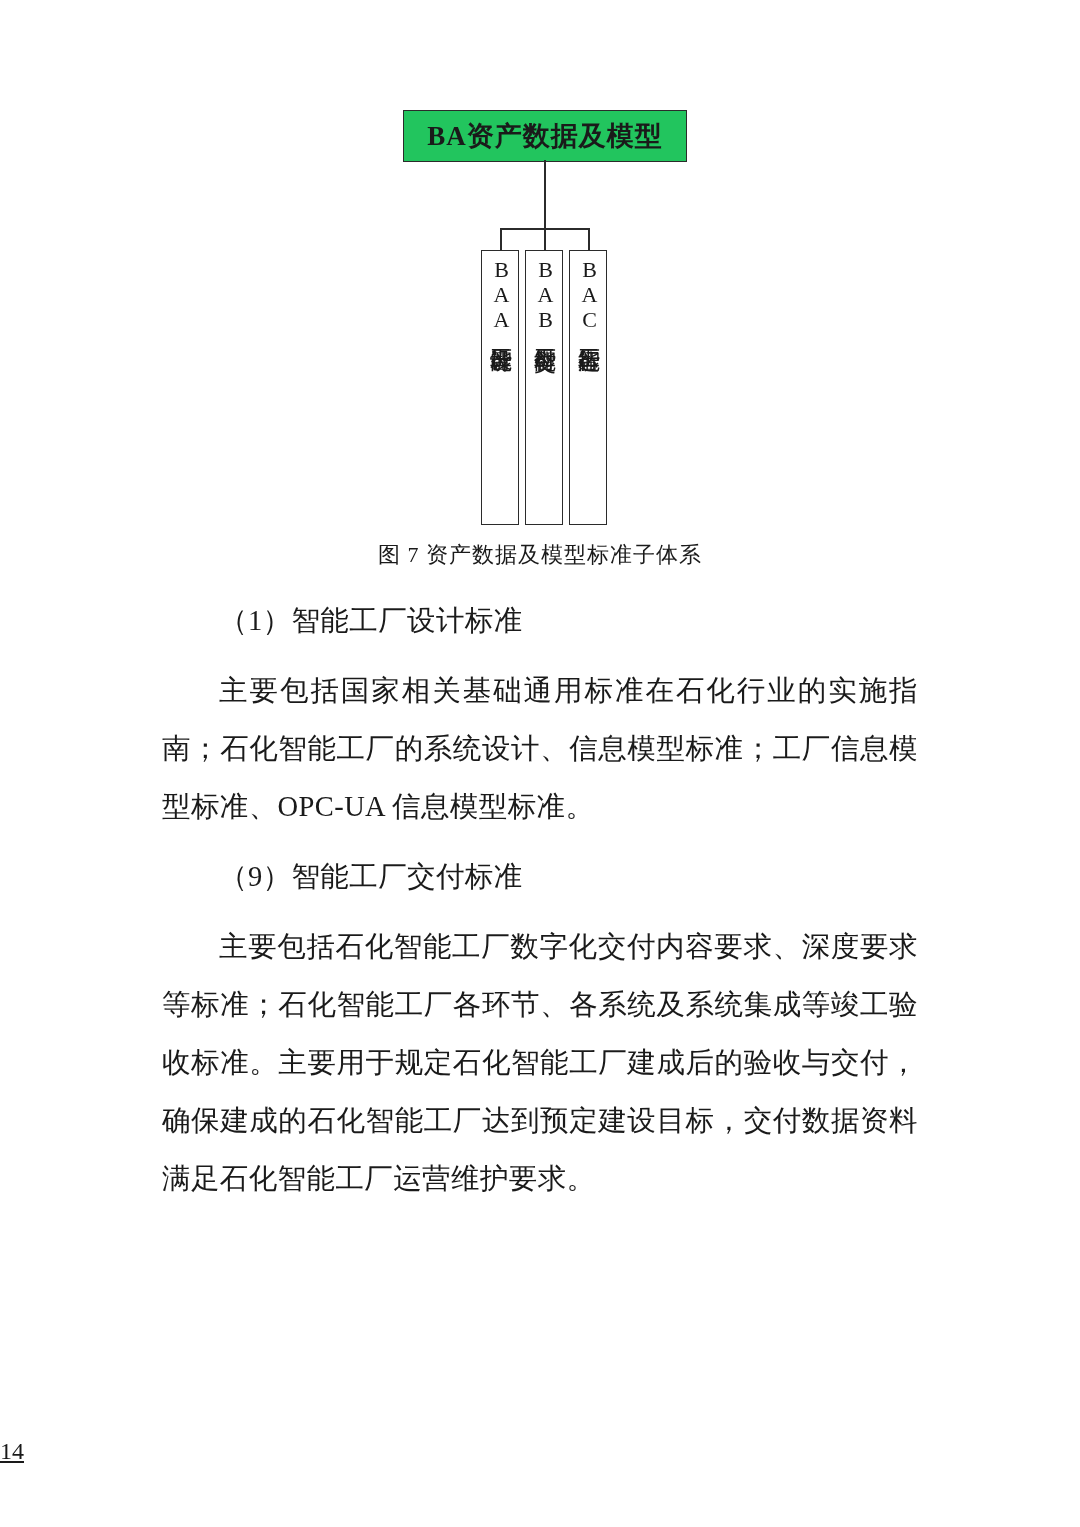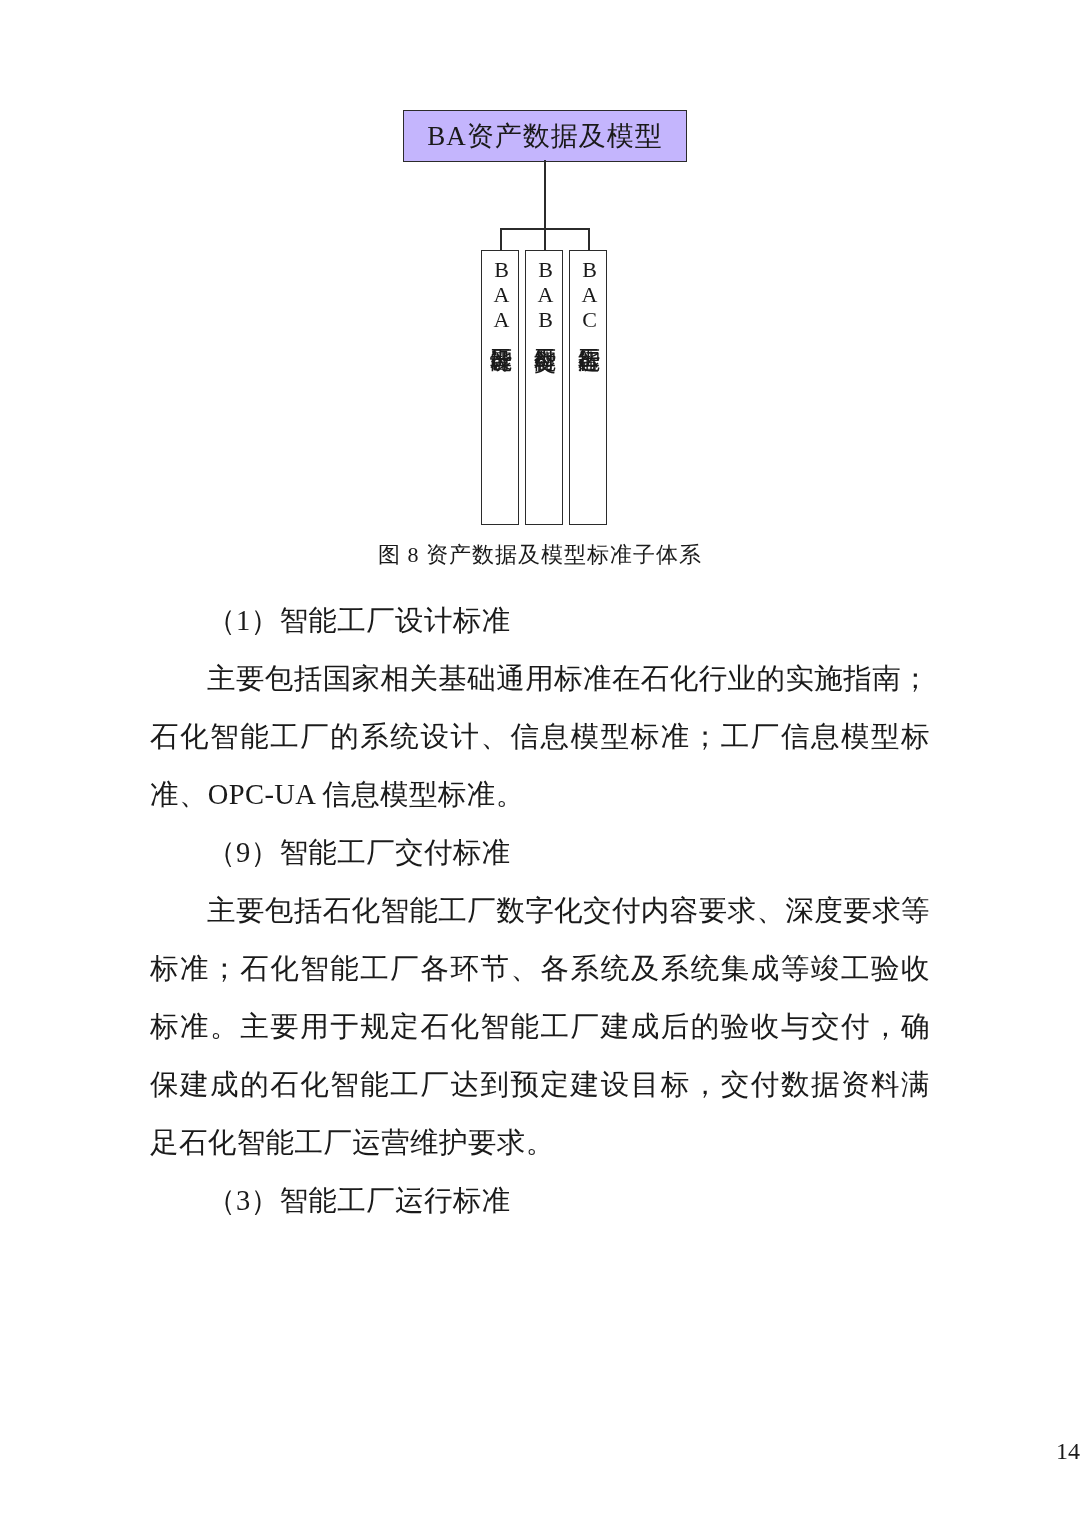--- a/index.html
+++ b/index.html
@@ -35,21 +35,22 @@
     left: 253px;
     top: 0;
     width: 282px;
     height: 50px;
     border: 1.5px solid #2b2b2b;
     display: flex;
     align-items: center;
     justify-content: center;
     font-size: 27px;
     letter-spacing: 1px;
-    background: #c4b5fd;
+    background: #22c55e;
+    font-weight: bold;
   }
   .vline {
     position: absolute;
     background: #2b2b2b;
   }
   .trunk {
     left: 394px;
     top: 50px;
     width: 1.5px;
     height: 68px;
@@ -109,34 +110,35 @@
 
   
   .body {
     margin-top: 52px;
     font-size: 28.5px;
     line-height: 58px;
     letter-spacing: 0.4px;
     text-align: justify;
   }
   .body p {
-    margin: 0;
+    margin: 12px;
     text-indent: 2em;
   }
   .heading {
     text-indent: 2em;
   }
 
   .pagenum {
     position: absolute;
     left: 0;
     right: 0;
     bottom: 62px;
-    text-align: right;
+    text-align: left;
     font-size: 24px;
+    text-decoration: underline;
   }
 </style>
 </head>
 <body>
 
 <div class="page">
 
   <div class="figure">
     <div class="root-box">
       <span>BA资产数据及模型</span>
@@ -151,25 +153,24 @@
     <div class="leaf leaf-a">
       <span class="vtext">BAA智能工厂设计</span>
     </div>
     <div class="leaf leaf-b">
       <span class="vtext">BAB智能工厂交付</span>
     </div>
     <div class="leaf leaf-c">
       <span class="vtext">BAC智能工厂运行</span>
     </div>
 
-    <div class="fig-caption">图 8  资产数据及模型标准子体系</div>
+    <div class="fig-caption">图 7  资产数据及模型标准子体系</div>
   </div>
 
   <div class="body">
     <p class="heading">（1）智能工厂设计标准</p>
     <p>主要包括国家相关基础通用标准在石化行业的实施指南；石化智能工厂的系统设计、信息模型标准；工厂信息模型标准、OPC-UA 信息模型标准。</p>
     <p class="heading">（9）智能工厂交付标准</p>
     <p>主要包括石化智能工厂数字化交付内容要求、深度要求等标准；石化智能工厂各环节、各系统及系统集成等竣工验收标准。主要用于规定石化智能工厂建成后的验收与交付，确保建成的石化智能工厂达到预定建设目标，交付数据资料满足石化智能工厂运营维护要求。</p>
-    <p class="heading">（3）智能工厂运行标准</p>
   </div>
 
   <div class="pagenum">14</div>
 </div>
 
 </body></html>

